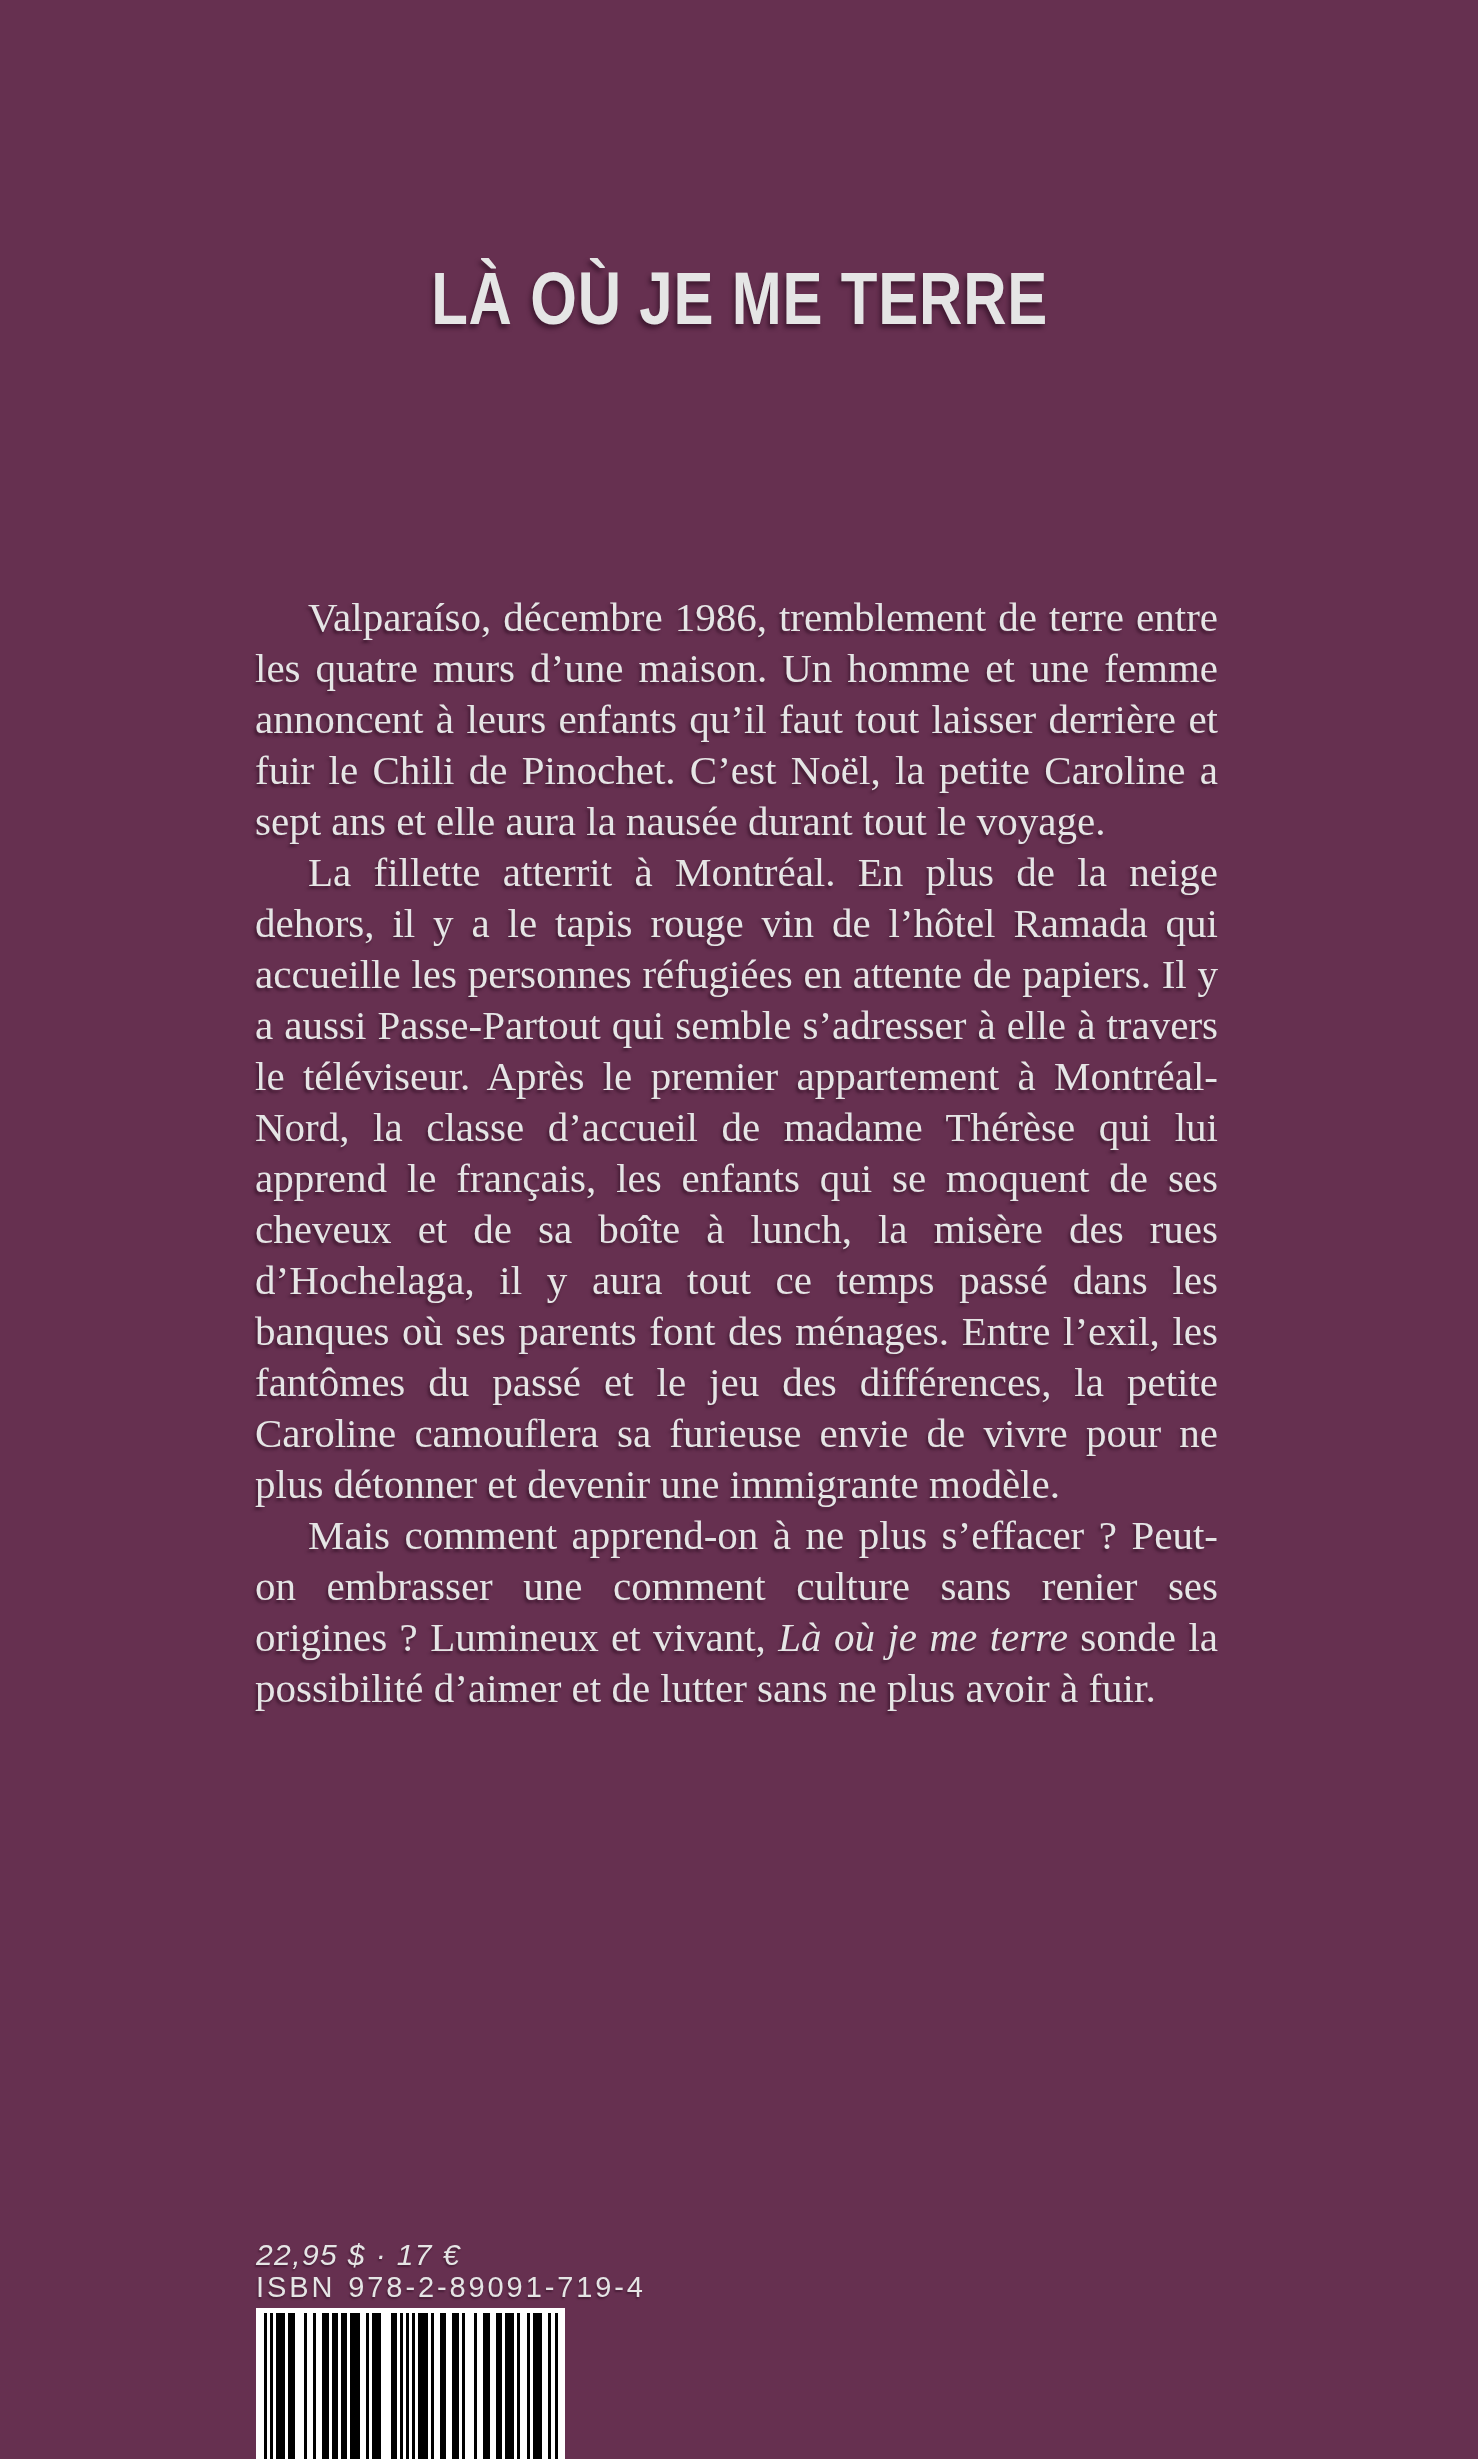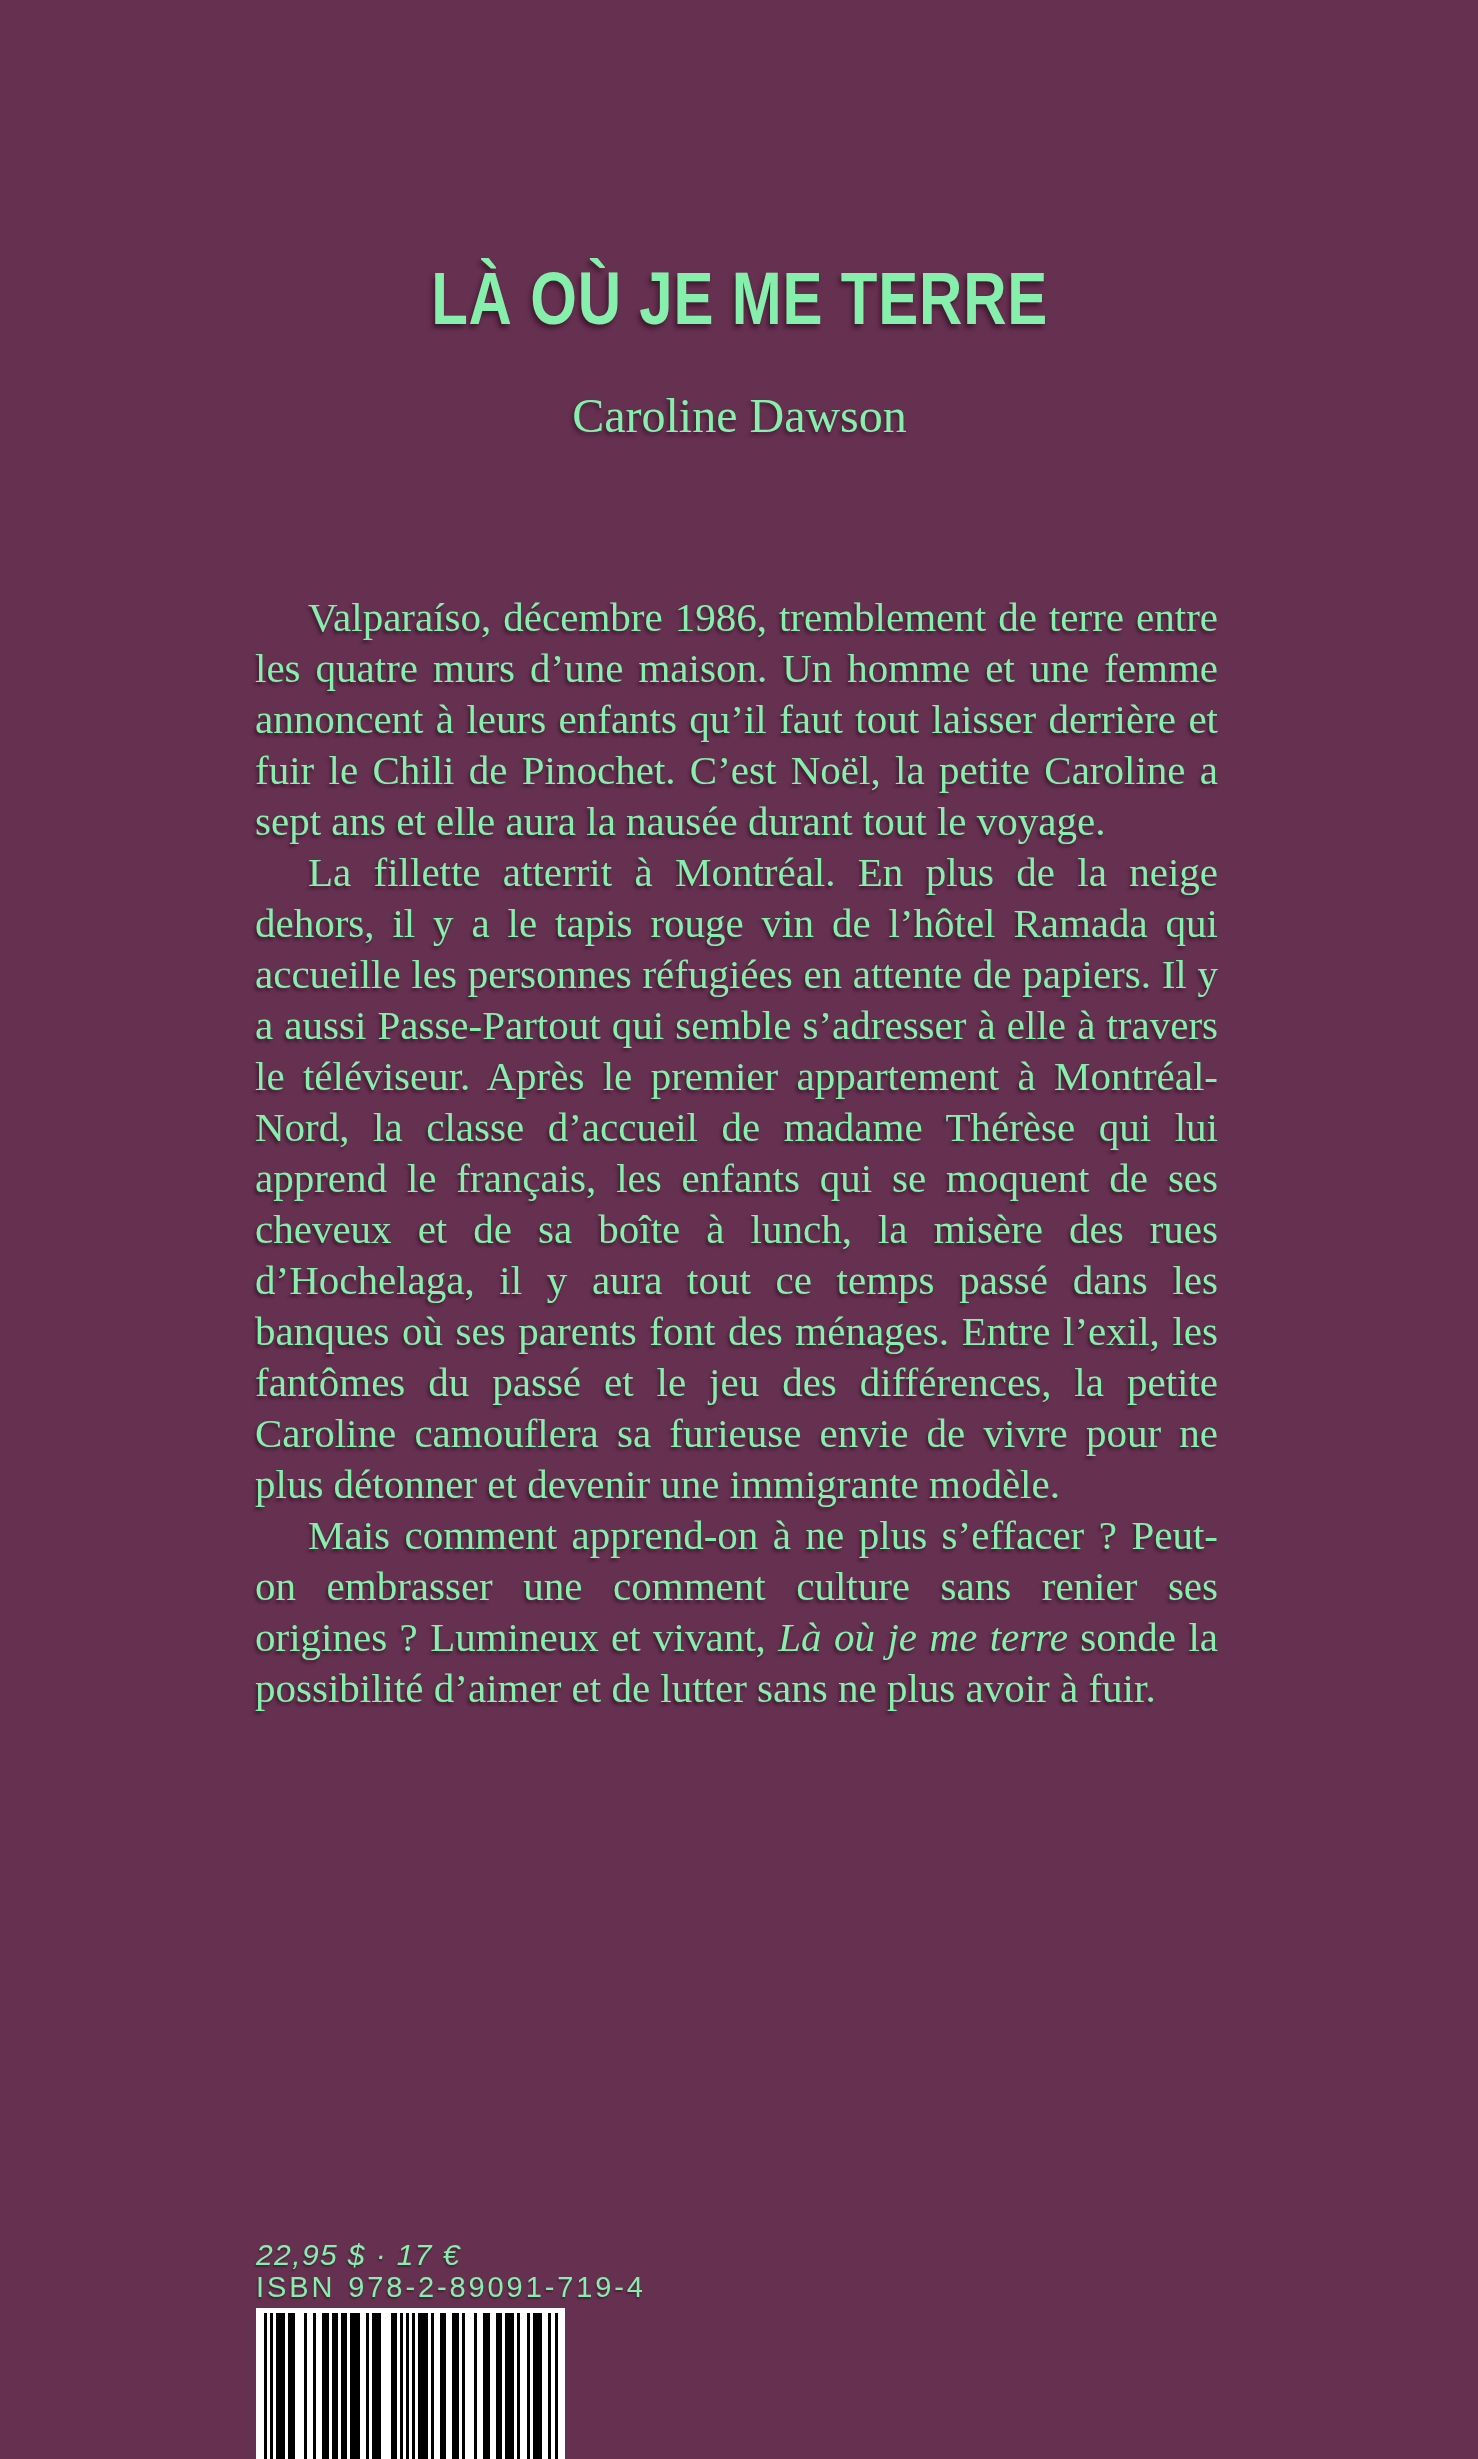--- a/index.html
+++ b/index.html
@@ -107,29 +107,26 @@
     display: block;
     background: transparent;
   }
   .barcode i.bar.on {
     background: #000000;
   }
 </style>
 </head>
 <body>
 
-<div class="cover" style="background: rgb(102, 48, 80); color: #86efac;">
+<div class="cover" style="background: rgb(102, 48, 80); color: #e5e5e5;">
 
   <div class="title-row">
     <div class="title">LÀ OÙ JE ME TERRE</div>
   </div>
 
-  <div class="author-row">
-    <span class="author">Caroline Dawson</span>
-  </div>
 
   <div class="synopsis">
       <p class="para"><span>Valparaíso, décembre 1986, tremblement de terre entre les quatre murs d’une maison. Un homme et une femme annoncent à leurs enfants qu’il faut tout laisser derrière et fuir le Chili de Pinochet. C’est Noël, la petite Caroline a sept ans et elle aura la nausée durant tout le voyage.</span></p>
       <p class="para"><span>La fillette atterrit à Montréal. En plus de la neige dehors, il y a le tapis rouge vin de l’hôtel Ramada qui accueille les personnes réfugiées en attente de papiers. Il y a aussi Passe-Partout qui semble s’adresser à elle à travers le téléviseur. Après le premier appartement à Montréal-Nord, la classe d’accueil de madame Thérèse qui lui apprend le français, les enfants qui se moquent de ses cheveux et de sa boîte à lunch, la misère des rues d’Hochelaga, il y aura tout ce temps passé dans les banques où ses parents font des ménages. Entre l’exil, les fantômes du passé et le jeu des différences, la petite Caroline camouflera sa furieuse envie de vivre pour ne plus détonner et devenir une immigrante modèle.</span></p>
       <p class="para"><span>Mais comment apprend-on à ne plus s’effacer ? Peut-on embrasser une comment culture sans renier ses origines ? Lumineux et vivant, </span><span class="ital">Là où je me terre</span><span> sonde la possibilité d’aimer et de lutter sans ne plus avoir à fuir.</span></p>
     </div>
 
   <div class="footer">
     <div class="price-line">22,95 $ · 17 €</div>
     <div class="isbn-line">

